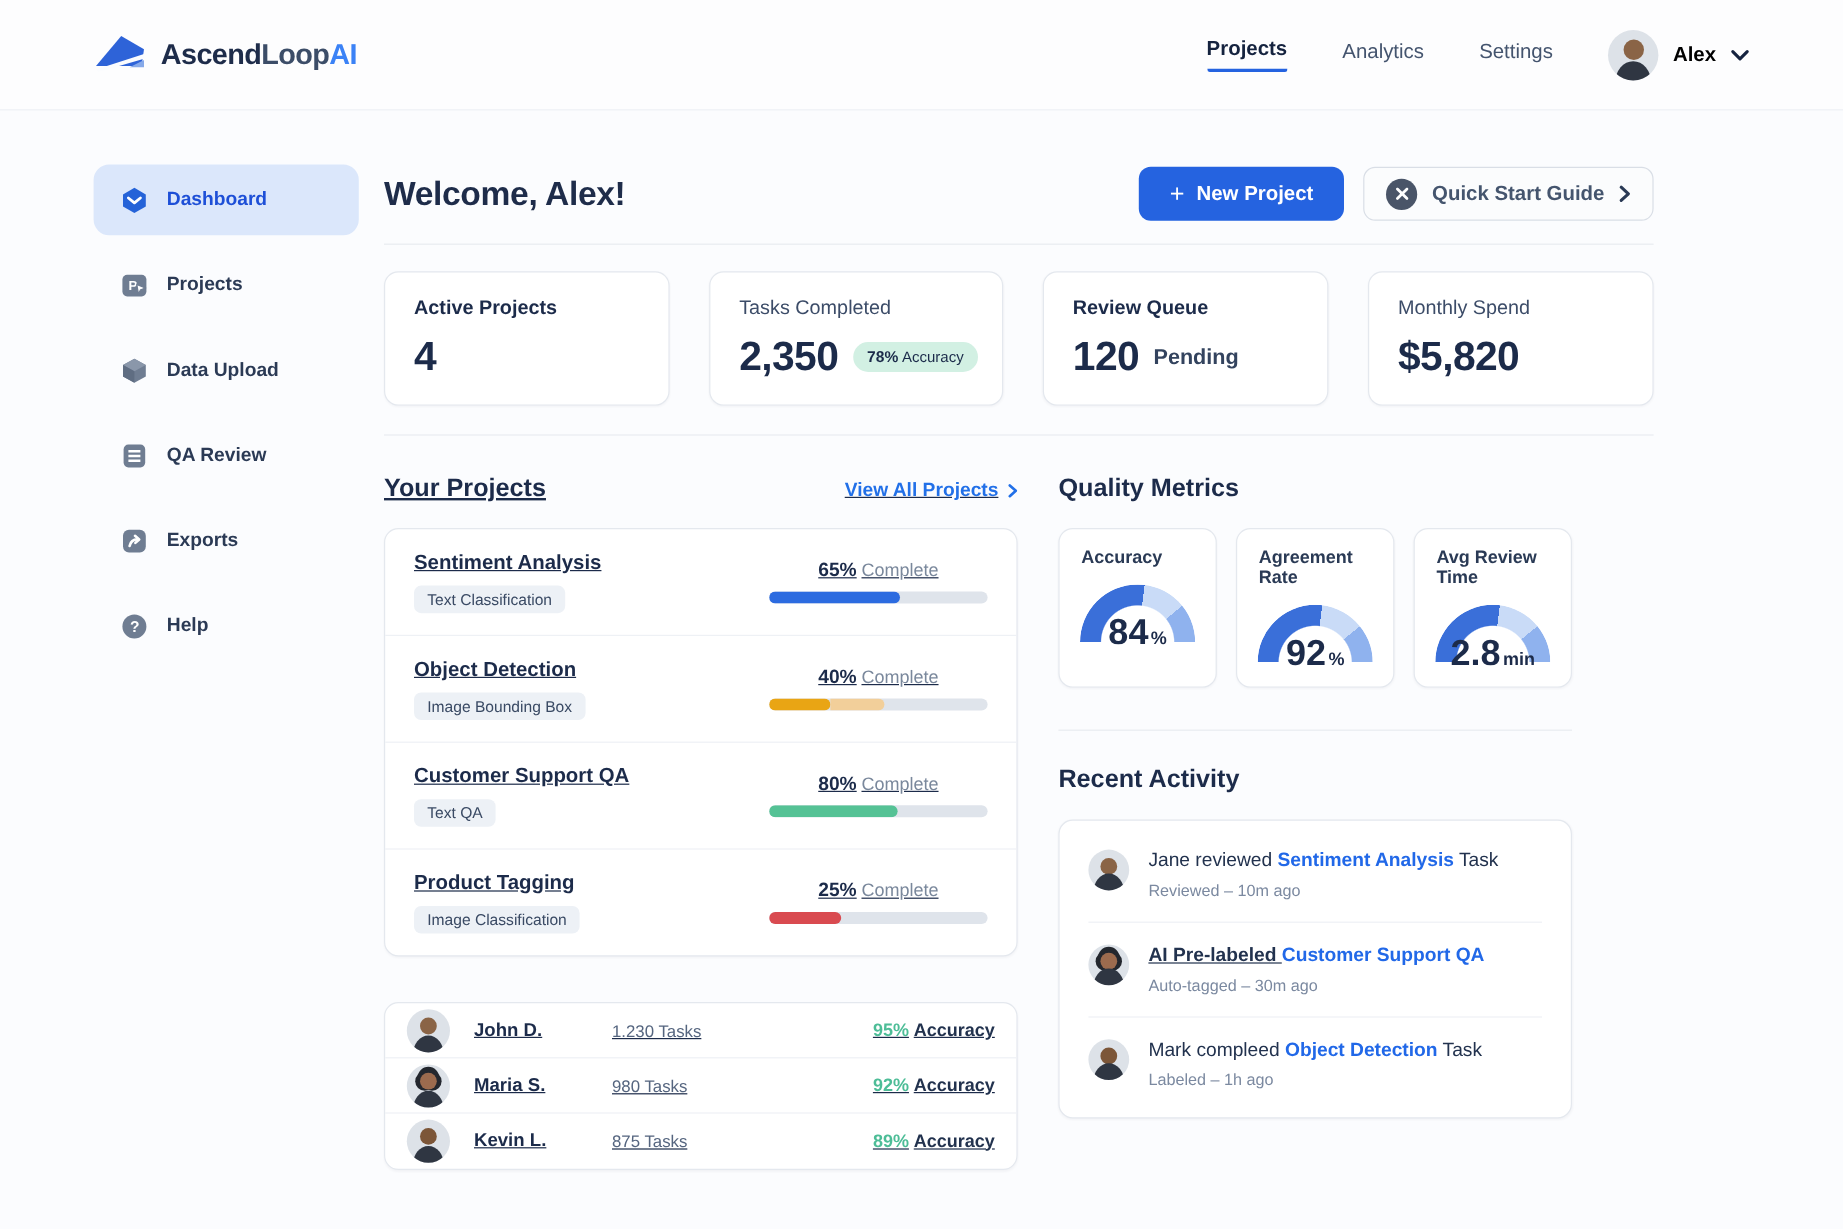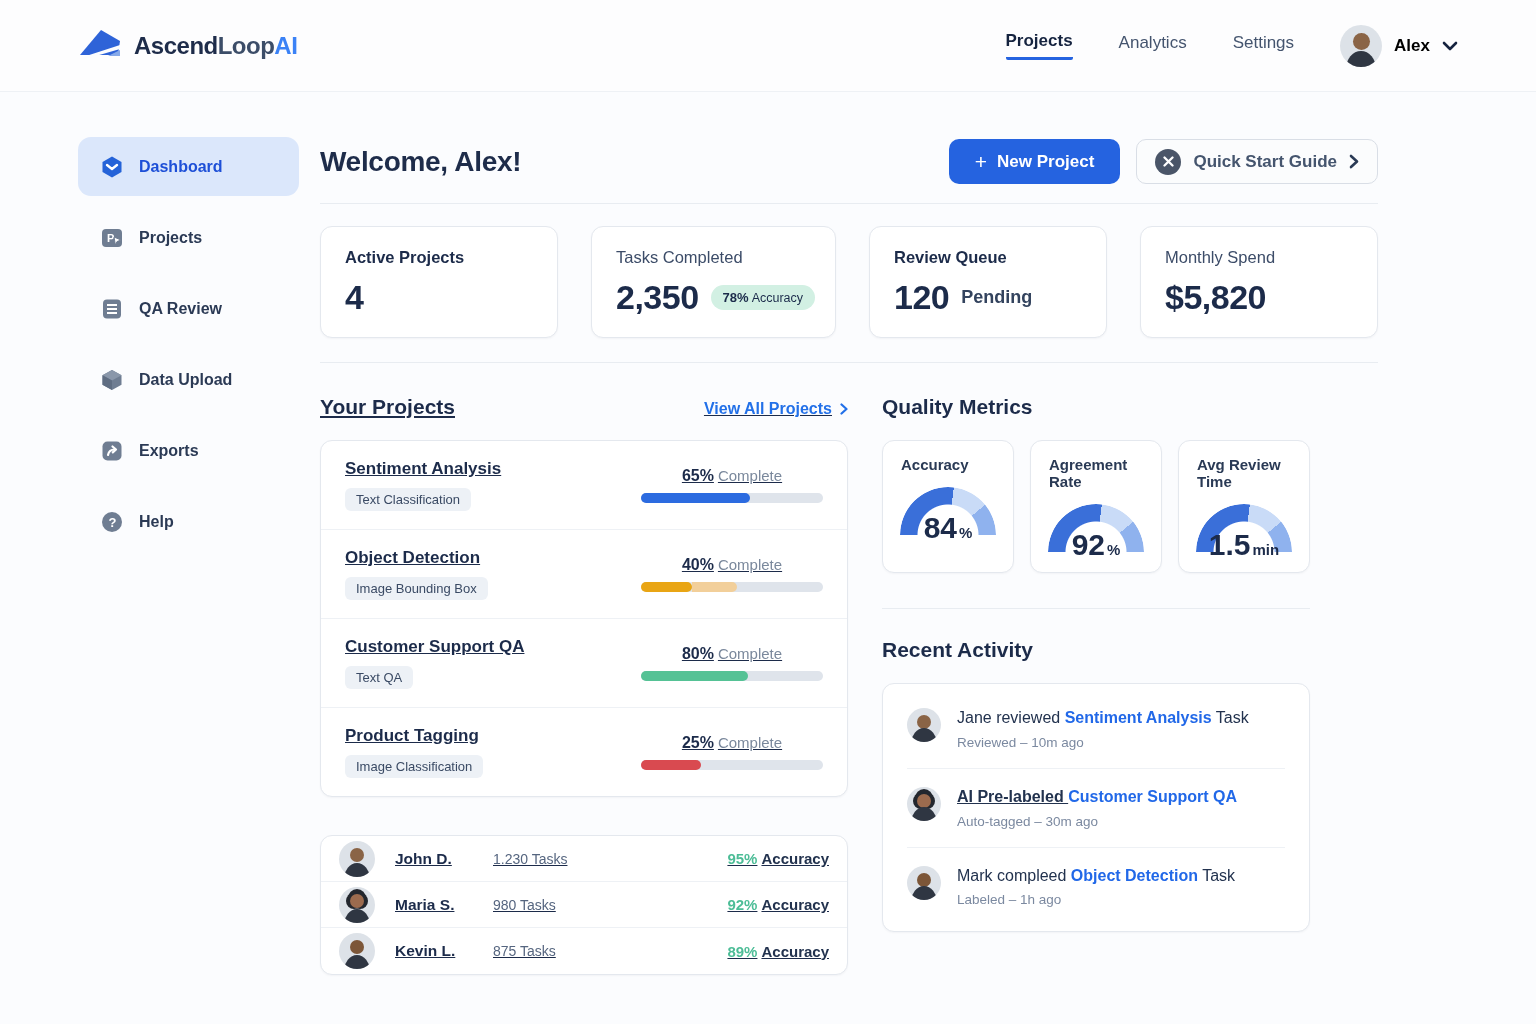--- a/index.html
+++ b/index.html
@@ -80,21 +80,21 @@
   .prog-label { font-size:15px; color:#7a889c; margin-bottom:8px; }
   .prog-label b { font-size:16px; color:#1c2b4a; font-weight:800; margin-right:4px; }
   .track { height:10px; border-radius:6px; background:#dfe4eb; display:flex; overflow:hidden; }
   .track .seg { height:100%; border-radius:0 5px 5px 0; }
 
   
   .lb { margin-top:38px; }
   .lb-row { display:flex; align-items:center; gap:20px; padding:5px 18px; height:46px; border-bottom:1px solid #eef1f5; }
   .lb-row:last-child { border-bottom:none; }
   .lb-name { font-size:15.5px; font-weight:700; color:#1c2b4a; width:78px; }
-  .lb-tasks { font-size:14px; color:#55657f; }
+  .lb-tasks { font-size:14px; color:#55657f;margin-left:17px; }
   .lb-acc { margin-left:auto; font-size:15px; color:#22324e; font-weight:600; }
   .lb-acc b { color:#4dbd97; font-weight:700; margin-right:4px; }
 
   
   .gauges { display:flex; gap:16px; }
   .gauge-card { flex:1; height:133px; padding:15px 14px 0; text-align:center; }
   .gauge-label { font-size:15px; font-weight:600; color:#2a3a55; text-align:left; padding-left:4px; }
   .gauge { position:relative; width:96px; height:50px; margin:14px auto 0; }
   .gauge .arc { position:absolute; left:0; top:0; width:96px; height:96px; border-radius:50%;
     background:conic-gradient(from 270deg, #3a6fd9 0 97deg, #c9dbf7 97deg 141deg, #8fb2ee 141deg 180deg, transparent 180deg 360deg);
@@ -166,37 +166,37 @@
             <rect x="2" y="3" width="20" height="18" rx="4" fill="#6f7d92"></rect>
             <text x="7" y="16" font-family="Liberation Sans, sans-serif" font-size="11" font-weight="bold" fill="#fff">P</text>
             <polygon points="14,11 21,14 17,15.6 15.4,19" fill="#fff" stroke="#6f7d92" stroke-width="1"></polygon>
           </svg>
       </span>
       <span class="lbl">Projects</span>
     </div>
     <div class="side-item">
       <span class="side-icon">
         <svg width="24" height="24" viewBox="0 0 24 24">
+            <path d="M12 2 21.5 7.2v9.6L12 22 2.5 16.8V7.2Z" fill="#6f7d92"></path>
+            <path d="M12 2 21.5 7.2 12 12.4 2.5 7.2Z" fill="#8a97aa"></path>
+            <path d="M12 12.4V22L2.5 16.8V7.2Z" fill="#5f6d82"></path>
+          </svg>
+      </span>
+      <span class="lbl">Data Upload</span>
+    </div>
+    <div class="side-item">
+      <span class="side-icon">
+        <svg width="24" height="24" viewBox="0 0 24 24">
             <rect x="3" y="2.5" width="18" height="19" rx="4" fill="#6f7d92"></rect>
             <line x1="7" y1="8" x2="17" y2="8" stroke="#fff" stroke-width="2"></line>
             <line x1="7" y1="12" x2="17" y2="12" stroke="#fff" stroke-width="2"></line>
             <line x1="7" y1="16" x2="17" y2="16" stroke="#fff" stroke-width="2"></line>
           </svg>
       </span>
       <span class="lbl">QA Review</span>
-    </div>
-    <div class="side-item">
-      <span class="side-icon">
-        <svg width="24" height="24" viewBox="0 0 24 24">
-            <path d="M12 2 21.5 7.2v9.6L12 22 2.5 16.8V7.2Z" fill="#6f7d92"></path>
-            <path d="M12 2 21.5 7.2 12 12.4 2.5 7.2Z" fill="#8a97aa"></path>
-            <path d="M12 12.4V22L2.5 16.8V7.2Z" fill="#5f6d82"></path>
-          </svg>
-      </span>
-      <span class="lbl">Data Upload</span>
     </div>
     <div class="side-item">
       <span class="side-icon">
         <svg width="24" height="24" viewBox="0 0 24 24">
             <rect x="2.5" y="2.5" width="19" height="19" rx="5" fill="#6f7d92"></rect>
             <path d="M8 16 C9 11.5 12 10.5 14.5 10.5" fill="none" stroke="#fff" stroke-width="2.2" stroke-linecap="round"></path>
             <polyline points="12.5,7.5 16,10.5 12.8,13.4" fill="none" stroke="#fff" stroke-width="2.2" stroke-linecap="round" stroke-linejoin="round"></polyline>
           </svg>
       </span>
       <span class="lbl">Exports</span>
@@ -374,21 +374,21 @@
             <div class="gauge-label">Agreement Rate</div>
             <div class="gauge">
               <div class="arc"></div>
               <div class="gauge-value"><span>92</span><span class="unit">%</span></div>
             </div>
           </div>
           <div class="card gauge-card">
             <div class="gauge-label">Avg Review Time</div>
             <div class="gauge">
               <div class="arc"></div>
-              <div class="gauge-value"><span>1.5</span><span class="unit">min</span></div>
+              <div class="gauge-value"><span>2.8</span><span class="unit">min</span></div>
             </div>
           </div>
         </div>
 
         <div class="divider right-div"></div>
 
         <div class="sec-head right-sec-title">
           <span class="sec-title">Recent Activity</span>
         </div>
 

